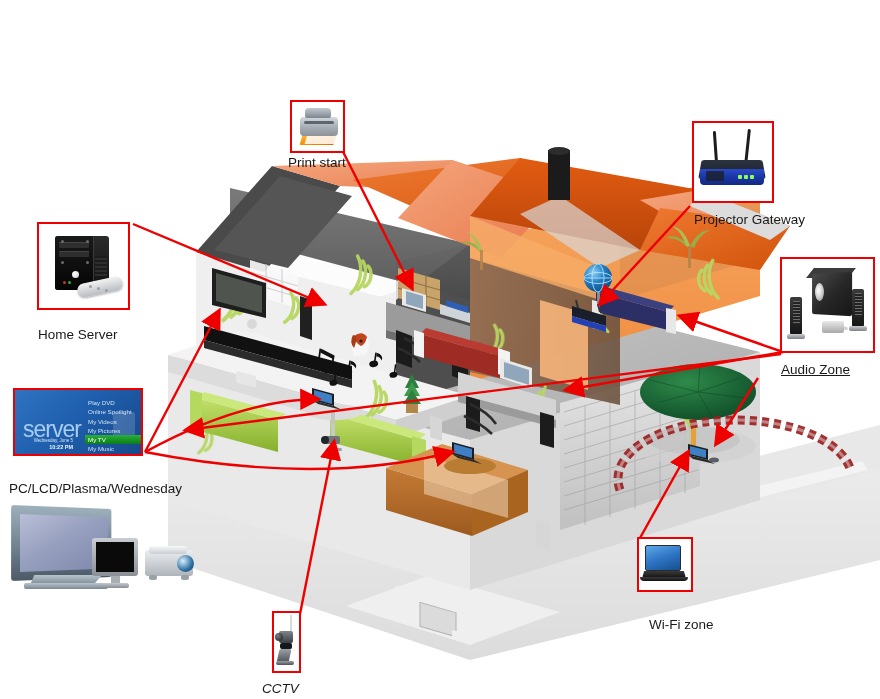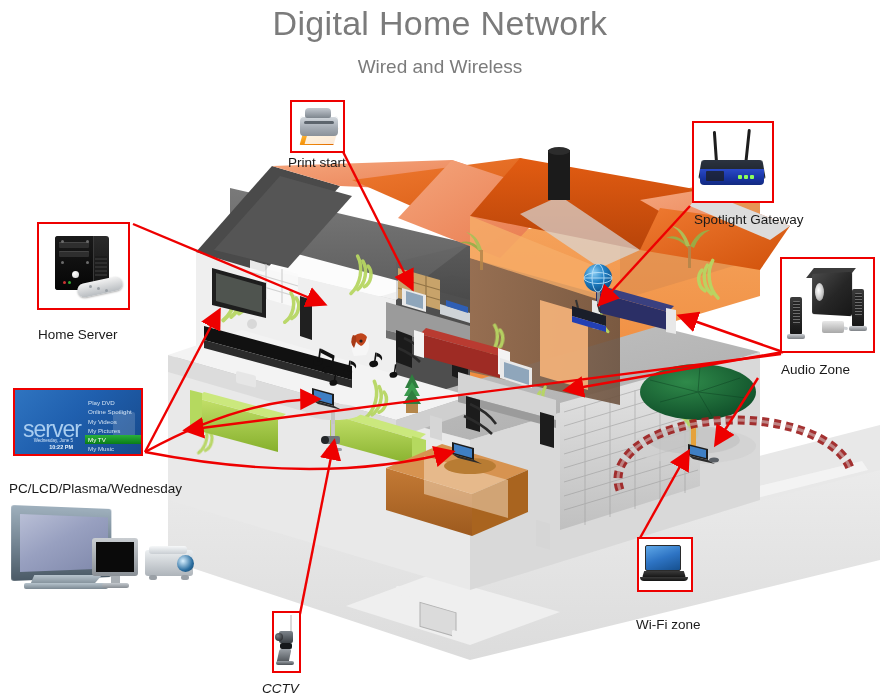--- a/index.html
+++ b/index.html
@@ -102,22 +102,20 @@
   .mon-neck{position:absolute;background:#a8aeb3;}
   .mon-base{position:absolute;background:linear-gradient(180deg,#c4c9ce,#878d93);border-radius:3px;}
   .proj-body{position:absolute;background:linear-gradient(180deg,#eceff1,#aeb4ba);border-radius:3px;}
   .proj-lens{position:absolute;border-radius:50%;background:radial-gradient(circle at 35% 35%,#d8f0ff,#2b6ea0 60%,#123d5e);}
 </style>
 </head>
 <body>
 
 <div id="stage">
 
-  <div class="title">Digital Home Network</div>
-  <div class="subtitle">Wired and Wireless</div>
 
   <svg class="layer scene" viewBox="0 0 880 699">
     <defs>
       <linearGradient id="gRoofDark" x1="0" y1="0" x2="0" y2="1">
         <stop offset="0" stop-color="#e25c12"></stop>
           <stop offset="1" stop-color="#b84409"></stop>
       </linearGradient>
       <linearGradient id="gRoofMain" x1="0" y1="0" x2="1" y2="1">
         <stop offset="0" stop-color="#ef7a31"></stop>
           <stop offset="1" stop-color="#d1520b"></stop>
@@ -543,21 +541,21 @@
         <div class="rt-ant" style="left:20px;top:8px;height:34px;transform:rotate(-4deg);"></div>
         <div class="rt-ant" style="left:52px;top:6px;height:36px;transform:rotate(6deg);"></div>
         <div class="rt-body"></div>
         <div class="rt-face"></div>
         <div class="rt-plate"></div>
         <div class="rt-led" style="left:44px;"></div>
         <div class="rt-led" style="left:50px;"></div>
         <div class="rt-led" style="left:56px;"></div>
       </div>
     </div>
-    <div class="clabel" style="left:694px;top:212px;">Spotlight Gateway</div>
+    <div class="clabel" style="left:694px;top:212px;">Projector Gateway</div>
   </div>
 
   <div class="callout">
     <div class="cbox" style="left:37px;top:222px;width:93px;height:88px;">
       <div class="art" style="left:6px;top:4px;width:84px;height:80px;">
         <div class="ms-case"></div>
         <div class="ms-front"></div>
         <div class="ms-vent"></div>
         <div class="ms-bay" style="top:14px;"></div>
         <div class="ms-bay" style="top:23px;"></div>
@@ -588,21 +586,21 @@
             <div class="sat-grill"></div>
           </div>
         <div class="sat-base" style="left:5px;top:75px;"></div>
         <div class="sat" style="left:70px;top:30px;">
             <div class="sat-grill"></div>
           </div>
         <div class="sat-base" style="left:67px;top:67px;"></div>
         <div class="art" style="left:40px;top:62px;width:22px;height:12px;background:linear-gradient(180deg,#e8e8e8,#a8a8a8);border-radius:2px;"></div>
       </div>
     </div>
-    <div class="clabel" style="left:781px;top:362px;">Audio Zone</div>
+    <div class="clabel" style="left:781px;top:362px;text-decoration:underline;">Audio Zone</div>
   </div>
 
   <div class="callout">
     <div class="cbox" style="left:13px;top:388px;width:130px;height:68px;">
       <div class="mc">
         <div class="mc-glow"></div>
         <div class="mc-start">server</div>
         <div class="mc-date">Wednesday, June 5</div>
         <div class="mc-time">10:22 PM</div>
         <div class="mc-menu">
@@ -622,21 +620,21 @@
 
   <div class="callout">
     <div class="cbox" style="left:637px;top:537px;width:56px;height:55px;">
       <div class="art" style="left:0;top:0;width:52px;height:51px;">
         <div class="lp-screen" style="left:6px;top:6px;width:36px;height:26px;"></div>
         <div class="lp-base" style="left:3px;top:32px;width:44px;height:7px;
              clip-path:polygon(5% 0,95% 0,100% 100%,0 100%);"></div>
         <div class="lp-base" style="left:1px;top:38px;width:48px;height:4px;border-radius:0 0 4px 4px;"></div>
       </div>
     </div>
-    <div class="clabel" style="left:636px;top:617px;">Wi-Fi zone</div>
+    <div class="clabel" style="left:649px;top:617px;">Wi-Fi zone</div>
   </div>
 
   <div class="callout">
     <div class="cbox" style="left:272px;top:611px;width:29px;height:62px;">
       <div class="art" style="left:0;top:0;width:25px;height:58px;">
         <div class="cc-pole" style="left:16px;top:2px;width:2px;height:34px;"></div>
         <div class="cc-body" style="left:5px;top:18px;width:14px;height:12px;"></div>
         <div class="cc-lens" style="left:1px;top:20px;width:8px;height:8px;"></div>
         <div class="cc-body" style="left:6px;top:30px;width:12px;height:6px;background:#15181b;"></div>
         <div class="cc-base" style="left:4px;top:36px;width:12px;height:14px;transform:skewX(-12deg);"></div>

